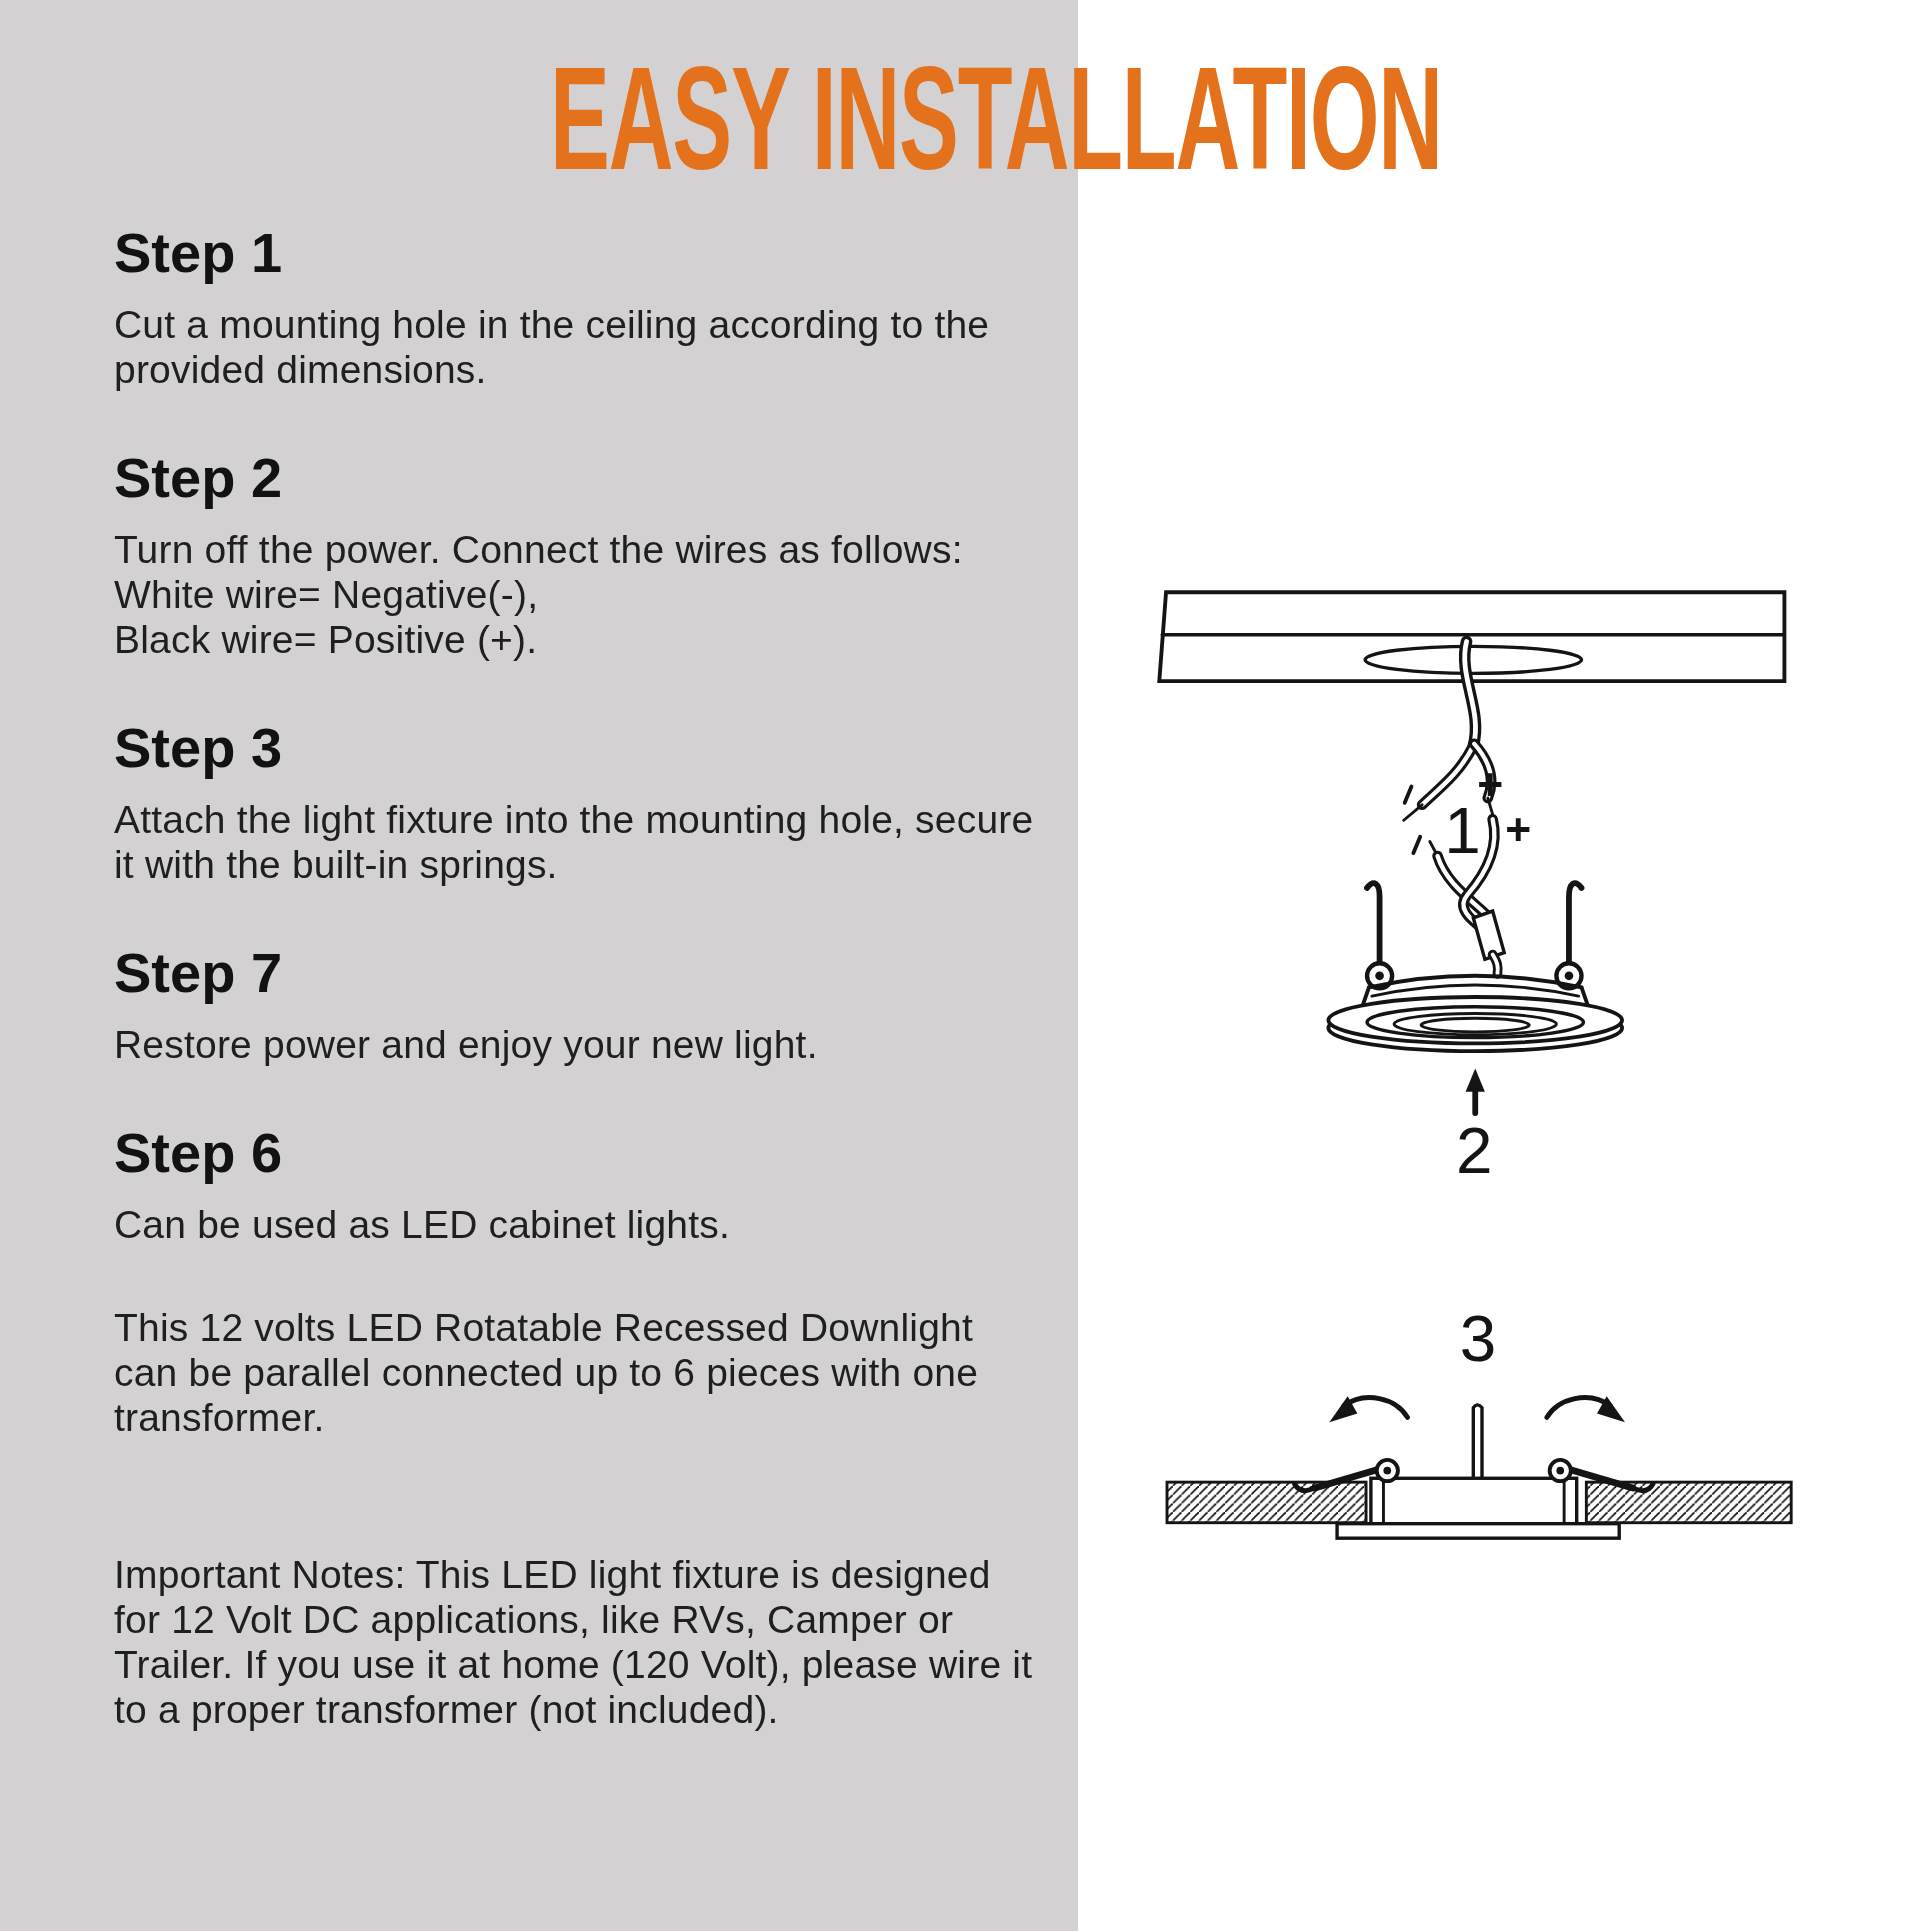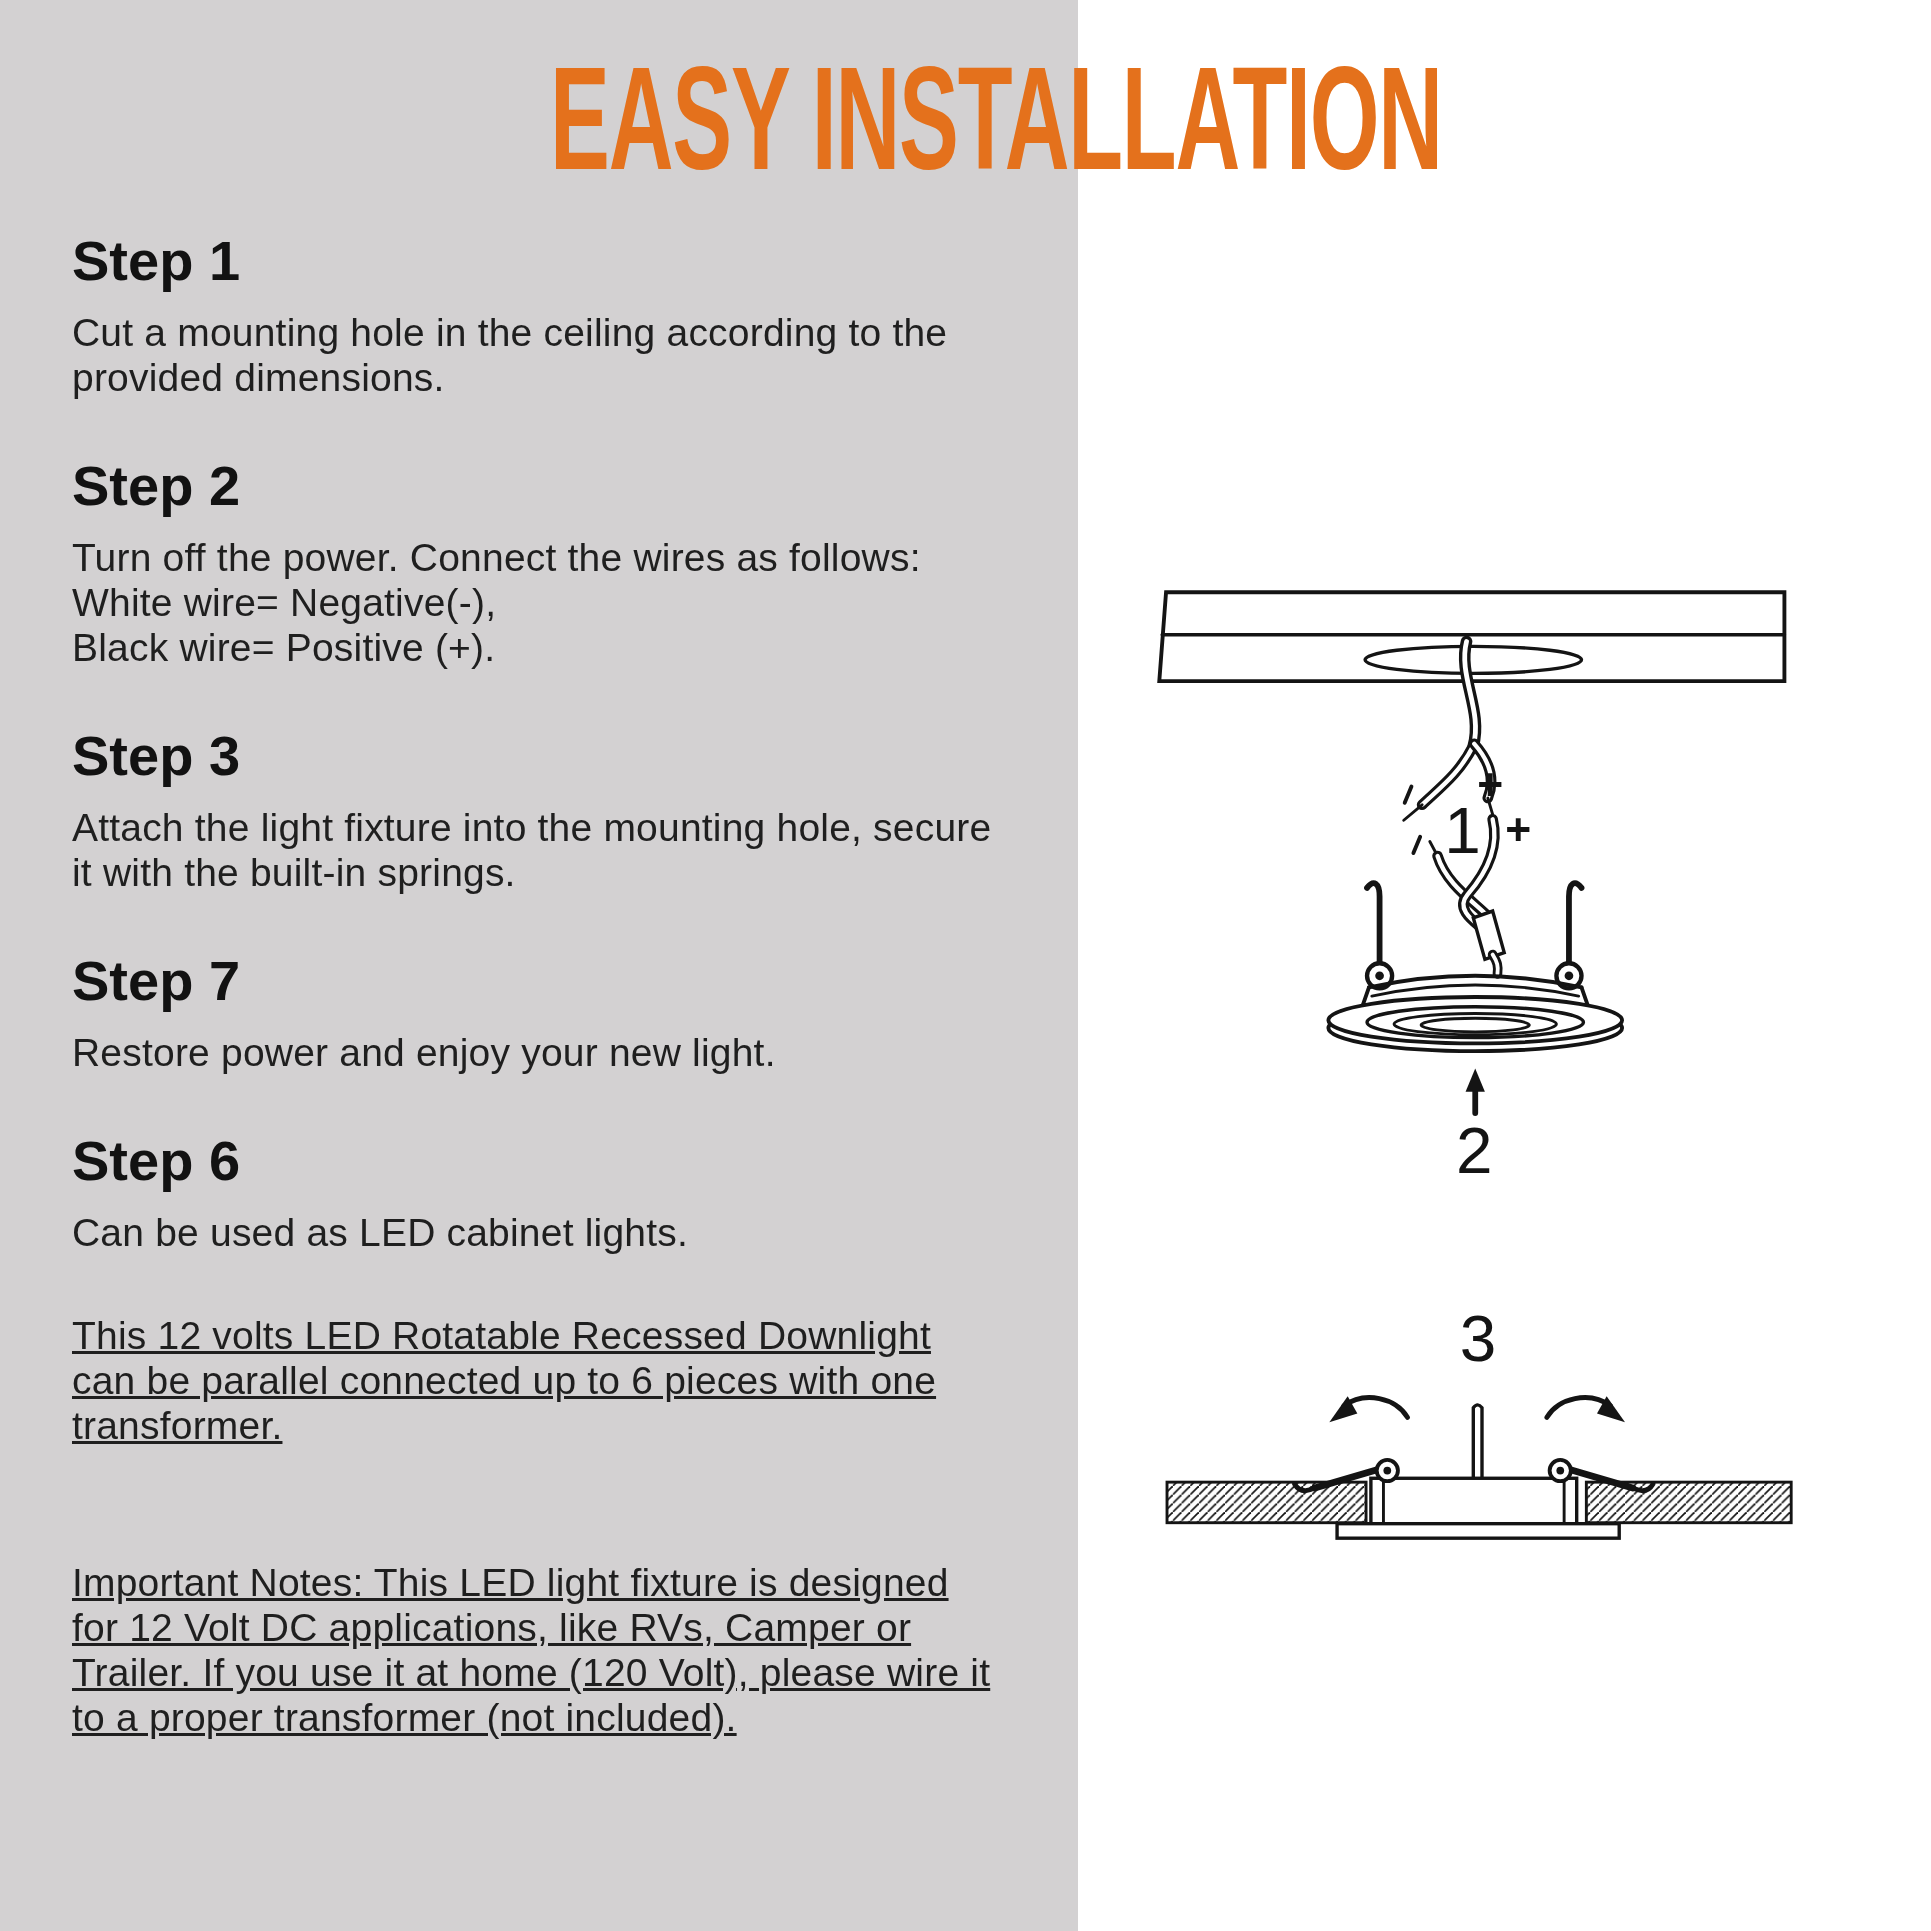--- a/index.html
+++ b/index.html
@@ -14,33 +14,33 @@
     background:var(--panel-bg,#d3d1d2);
   }
   .page-title{
     position:absolute;left:550px;top:45px;
     font-size:147px;font-weight:bold;line-height:1;
     letter-spacing:-1.9px;white-space:nowrap;
     color:var(--accent,#e4711c);
     transform:scaleX(0.61);transform-origin:left top;
   }
   .content{
-    position:absolute;left:0;top:16px;width:1278px;box-sizing:border-box;
-    padding:217px 0 0 72px;
+    position:absolute;left:0;top:8px;width:1278px;box-sizing:border-box;
+    padding:217px 0 0 114px;
   }
   .step{margin:0 0 58px 0;}
   .step h2{
     margin:0 0 21px 0;font-size:56px;line-height:56px;font-weight:bold;
     color:#121212;letter-spacing:0;
   }
   .step p, .note{
     margin:0;font-size:39px;line-height:45px;color:#1f1f1f;
     white-space:pre;letter-spacing:0.2px;
   }
-  .note{margin-top:11.6px;text-decoration:underline;}
+  .note{margin-top:11.6px;}
   .note + .note{margin-top:112px;}
   .diagram{position:absolute;}
   #diagram1{left:1139px;top:570px;width:686px;height:657px;}
   #diagram2{left:1139px;top:1284px;width:686px;height:290px;}
   svg text{
     font-family:"Liberation Sans","DejaVu Sans",sans-serif;
     fill:#141414;
   }
   svg .num{font-size:68px;}
   svg .plus{font-size:46px;font-weight:bold;}

